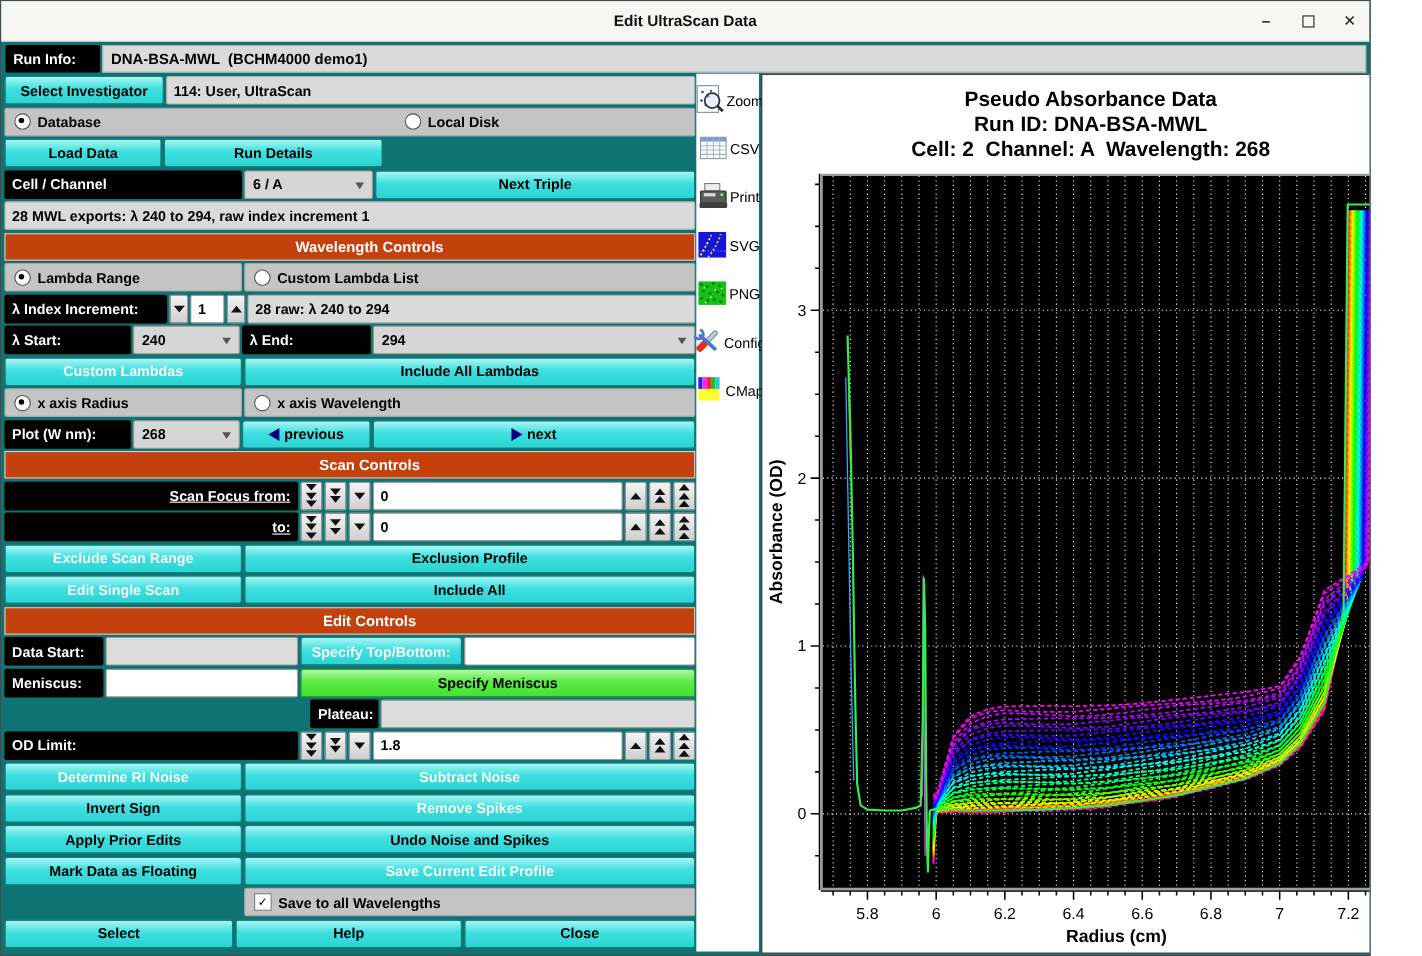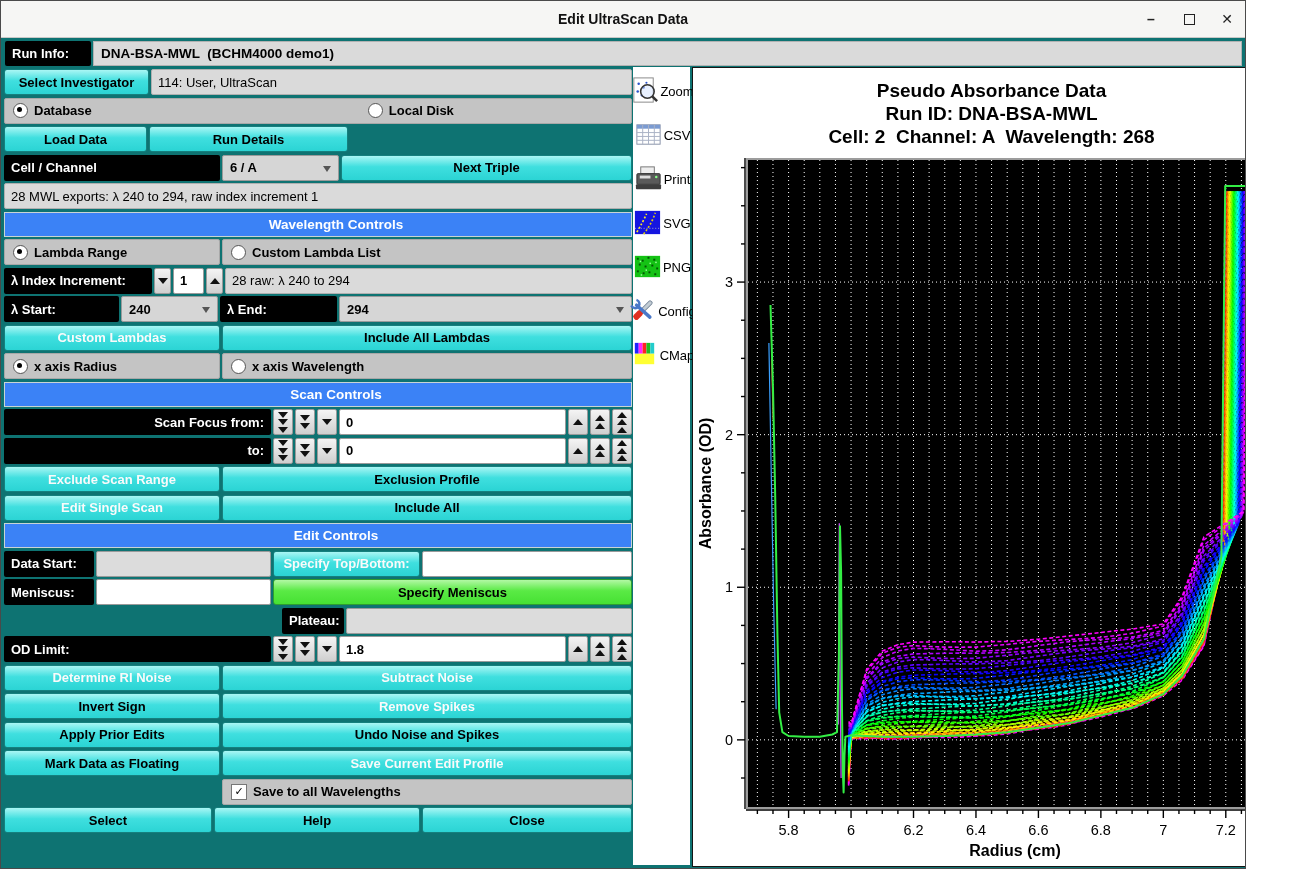--- a/index.html
+++ b/index.html
@@ -11,27 +11,27 @@
   .wbtn{width:16px;height:16px;display:flex;align-items:center;justify-content:center;color:#222;font-size:14px;font-weight:bold;cursor:pointer;}
   .wbtn .maxsq{width:9px;height:9px;border:1.6px solid #222;display:block;}
   
   .runinfo-label{position:absolute;left:4px;top:40px;width:86px;height:25px;background:#000;color:#fff;font-weight:bold;font-size:13px;display:flex;align-items:center;padding-left:7px;box-sizing:border-box;border-radius:2px;}
   .runinfo-value{position:absolute;left:92px;top:40px;right:3px;height:25px;background:#dadada;border:1px solid #b2b2b2;font-weight:bold;font-size:13.5px;display:flex;align-items:center;padding-left:7px;box-sizing:border-box;white-space:pre;}
   
   .left{position:absolute;left:3px;top:68px;width:628px;display:flex;flex-direction:column;gap:2.5px;}
   .row{display:flex;gap:2px;height:26px;box-sizing:border-box;}
   .row>*{box-sizing:border-box;}
   .lbl{background:#000;color:#fff;font-weight:bold;font-size:13px;display:flex;align-items:center;padding:0 7px;border-radius:2px;}
-  .lbl.r{justify-content:flex-end;}
+  .lbl.r{justify-content:flex-end;text-decoration:underline;}
   .btn{background:linear-gradient(#a9f6f4,#3fdfdf 45%,#2bd4d4);border:1px solid #15807e;border-radius:3px;font-weight:bold;font-size:13px;color:#000;display:flex;align-items:center;justify-content:center;cursor:pointer;}
   .btn.dis{color:#fafafa;}
   .btn.green{background:linear-gradient(#b2f8a4,#5aea45 45%,#46e133);border-color:#2f9e2f;}
-  .status{background:#dadada;border:1px solid #b0b0b0;border-radius:2px;font-weight:normal;font-size:13px;display:flex;align-items:center;padding:0 6px;color:#000;text-align:right;}
+  .status{background:#dadada;border:1px solid #b0b0b0;border-radius:2px;font-weight:bold;font-size:13px;display:flex;align-items:center;padding:0 6px;color:#000;text-align:right;}
   .graybar{background:#c4c4c4;border:1px solid #a8a8a8;border-radius:2px;display:flex;align-items:center;font-weight:bold;font-size:13px;color:#000;}
-  .hdr{background:#3b82f6;border:1px solid #c9d4d4;color:#fff;font-weight:bold;font-size:13.5px;display:flex;align-items:center;justify-content:center;padding-left:36px;}
+  .hdr{background:#c2410c;border:1px solid #c9d4d4;color:#fff;font-weight:bold;font-size:13.5px;display:flex;align-items:center;justify-content:center;padding-left:36px;}
   .combo{background:#d6d6d6;border:1px solid #9a9a9a;border-radius:2px;font-weight:bold;font-size:13px;display:flex;align-items:center;padding:0 18px 0 7px;position:relative;cursor:pointer;}
   .combo::after{content:"";position:absolute;right:7px;top:10px;border:4px solid transparent;border-top:6px solid #555;}
   .input{background:#fff;border:1px solid #9a9a9a;border-radius:2px;font-weight:bold;font-size:13px;display:flex;align-items:center;padding:0 6px;}
   .input.gray{background:#dcdcdc;}
   .rb{width:13px;height:13px;border-radius:50%;background:#fff;border:1px solid #555;display:inline-block;position:relative;margin:0 6px 0 8px;flex:none;cursor:pointer;}
   .rb.on::after{content:"";position:absolute;left:3px;top:3px;width:5px;height:5px;border-radius:50%;background:#000;}
   .cb{width:14px;height:14px;background:#fff;border:1px solid #777;display:flex;align-items:center;justify-content:center;font-size:11px;font-weight:bold;margin:0 6px 0 8px;flex:none;cursor:pointer;}
   .cb.on::after{content:"✓";}
   .sb{width:17px;background:linear-gradient(#f4f4f4,#cfcfcf);border:1px solid #9a9a9a;border-radius:2px;display:flex;flex-direction:column;align-items:center;justify-content:center;gap:1.5px;cursor:pointer;}
   .sb3{width:20px;}
@@ -144,20 +144,32 @@
       <div class="graybar" style="width:216px">
         <span class="rb on"></span>
         <span>x axis Radius</span>
       </div>
       <div class="graybar" style="flex:1">
         <span class="rb"></span>
         <span>x axis Wavelength</span>
       </div>
     </div>
 
+    <div class="row">
+      <div class="lbl" style="width:115px">Plot (W nm):</div>
+      <div class="combo" style="width:97px">268</div>
+      <div class="btn" style="width:117px">
+        <span class="arrL"></span>
+        <span>previous</span>
+      </div>
+      <div class="btn" style="flex:1">
+        <span class="arrR"></span>
+        <span>next</span>
+      </div>
+    </div>
 
     <div class="row" style="height:25px">
       <div class="hdr" style="flex:1">Scan Controls</div>
     </div>
 
     <div class="row">
       <div class="lbl r" style="width:267px">Scan Focus from:</div>
       <div class="sb sb3">
           <i class="td"></i>
           <i class="td"></i>

